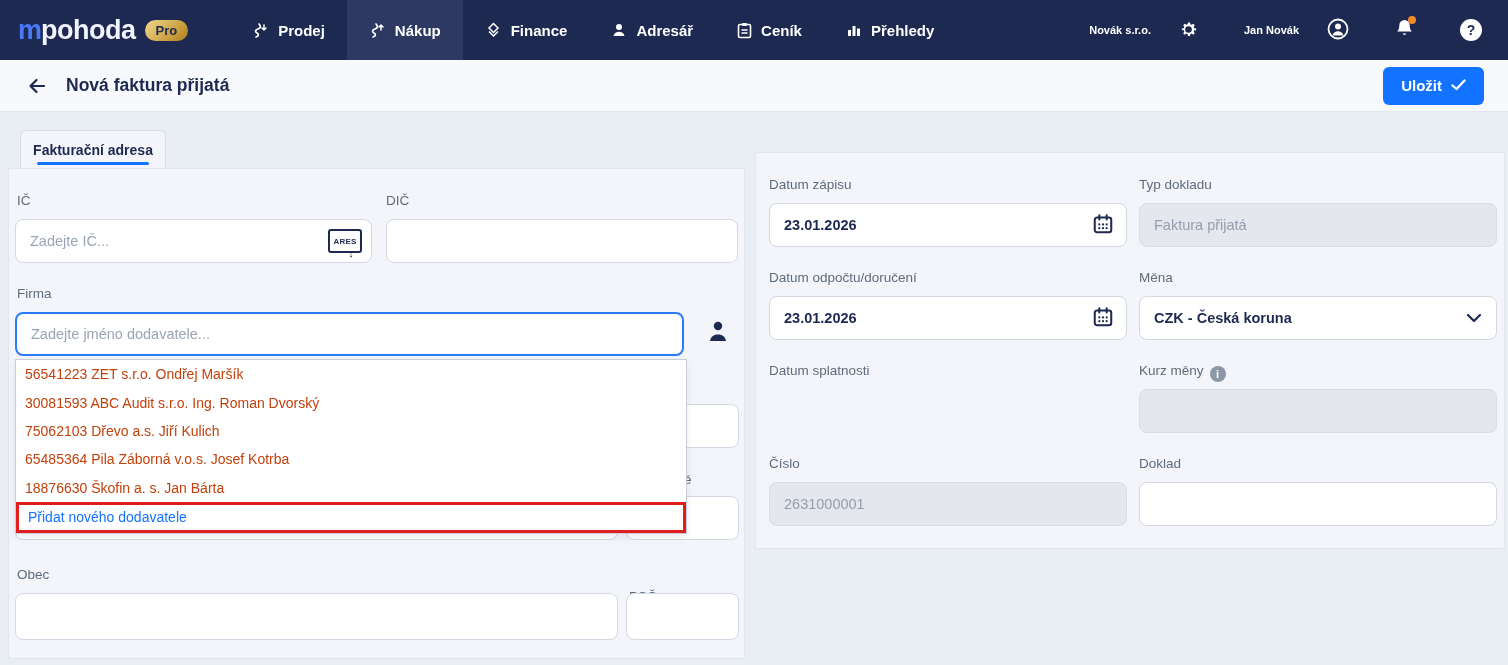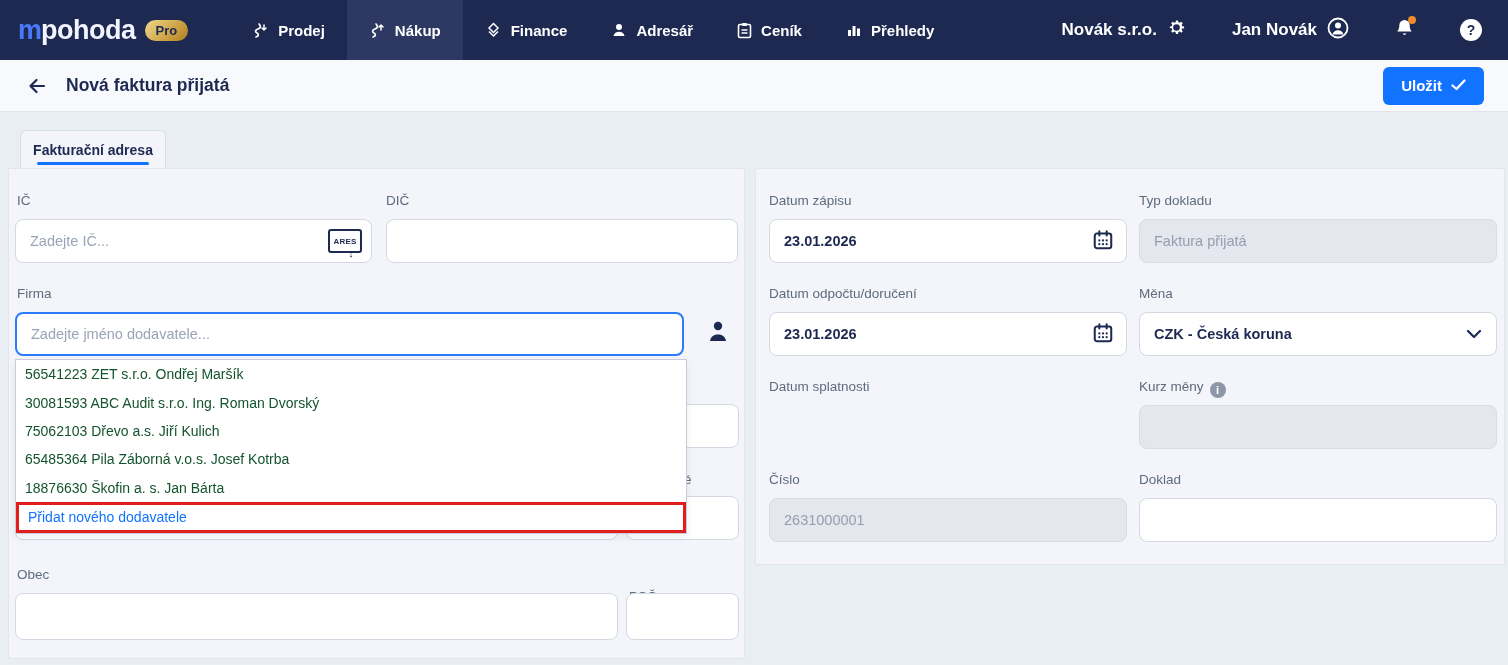--- a/index.html
+++ b/index.html
@@ -11,59 +11,59 @@
   .navbar { position:absolute; left:0; top:0; width:1508px; height:60px; background:#1d2951; display:flex; align-items:center; color:#fff; }
   .logo { display:flex; align-items:center; padding:0 14px 0 18px; cursor:pointer; }
   .logo-m { color:#4a79f7; font-size:27px; font-weight:700; letter-spacing:-1px; }
   .logo-rest { color:#f2f4ff; font-size:27px; font-weight:700; letter-spacing:-0.5px; }
   .pro-badge { margin-left:9px; background:linear-gradient(135deg,#efd98c,#c79a3a 70%,#a87e22); color:#1d2951; font-size:13px; font-weight:700; padding:3px 11px; border-radius:12px; }
   .nav-menu { display:flex; height:60px; margin-left:28px; }
   .nav-item { display:flex; align-items:center; gap:9px; padding:0 22px; height:60px; font-size:15px; font-weight:700; color:#fff; cursor:pointer; }
   .nav-item.active { background:#2d3963; }
   .nav-item svg { display:block; }
   .nav-right { margin-left:auto; display:flex; align-items:center; gap:14px; padding-right:26px; }
-  .nav-right .grp { display:flex; align-items:center; gap:10px; font-size:17px; font-weight:700; cursor:pointer; }
+  .nav-right .grp { display:flex; align-items:center; gap:28px; font-size:11px; font-weight:700; cursor:pointer; }
   .sep { width:18px; }
   .bell-wrap { position:relative; cursor:pointer; }
   .bell-dot { position:absolute; right:-2px; top:-2px; width:8px; height:8px; border-radius:50%; background:#f08c2e; }
   .help-circle { width:22px; height:22px; border-radius:50%; background:#fff; color:#1d2951; font-size:14px; font-weight:700; display:flex; align-items:center; justify-content:center; cursor:pointer; }
 
   
   .page-header { position:absolute; left:0; top:60px; width:1508px; height:52px; background:#f8f9fc; border-bottom:1px solid #e2e5ee; display:flex; align-items:center; padding:0 24px; }
   .back-btn { width:26px; height:26px; display:flex; align-items:center; justify-content:center; cursor:pointer; margin-right:16px; }
   .page-title { font-size:17.5px; font-weight:700; color:#1d2951; }
   .save-btn { margin-left:auto; background:#1173ff; color:#fff; border:none; border-radius:6px; height:38px; padding:0 18px; font-size:15px; font-weight:700; display:flex; align-items:center; gap:9px; cursor:pointer; font-family:inherit; }
 
   
   .content { position:absolute; left:0; top:112px; width:1508px; height:553px; background:#e9edf4; }
 
   .tab { position:absolute; left:20px; top:18px; width:146px; height:39px; background:#f3f5fa; border:1px solid #d9dde8; border-bottom:none; border-radius:6px 6px 0 0; display:flex; align-items:center; justify-content:center; cursor:pointer; }
   .tab-label { font-size:14px; font-weight:700; color:#1d2951; }
   .tab-underline { position:absolute; left:16px; right:16px; bottom:4px; height:3px; background:#1173ff; border-radius:2px; }
 
   .panel { position:absolute; background:#f3f5fa; border:1px solid #e2e5ee; border-radius:2px; }
   .panel-left  { left:8px;  top:56px; width:737px; height:491px; }
-  .panel-right { left:755px; top:56px; width:750px; height:397px; }
+  .panel-right { left:755px; top:40px; width:750px; height:397px; }
 
   .fld-label { position:absolute; font-size:13.5px; color:#5f6b7d; }
   .inp { position:absolute; background:#fff; border:1px solid #d3d8e3; border-radius:8px; height:44px; font-family:inherit; font-size:14.5px; color:#1d2951; padding:12px 14px; outline:none; }
   .inp::placeholder { color:#9aa4b5; }
   .inp.bold { font-weight:700; }
   .inp.disabled { background:#e4e7ee; border-color:#d9dce5; color:#939eae; }
   .inp.focused { border:2px solid #2b7bff; }
 
   .select-box { position:absolute; background:#fff; border:1px solid #d3d8e3; border-radius:8px; height:44px; display:flex; align-items:center; padding:0 14px; cursor:pointer; }
   .select-text { font-size:14.5px; font-weight:700; color:#1d2951; }
   .select-box svg { margin-left:auto; }
 
   .info-icon { display:inline-flex; width:16px; height:16px; border-radius:50%; background:#8d97a7; color:#fff; font-size:11px; font-weight:700; align-items:center; justify-content:center; vertical-align:-3px; margin-left:6px; cursor:pointer; }
 
   
   .dropdown { position:absolute; left:6px; top:190px; width:672px; background:#fff; border:1px solid #c8cdd9; box-shadow:0 3px 8px rgba(20,30,60,.08); z-index:5; }
-  .dd-item { height:28.4px; display:flex; align-items:center; padding:0 9px; font-size:14px; color:#14532d; cursor:pointer; }
+  .dd-item { height:28.4px; display:flex; align-items:center; padding:0 9px; font-size:14px; color:#c2410c; cursor:pointer; }
   .dd-add { height:31px; display:flex; align-items:center; padding:8px 9px; font-size:14px; color:#1173ff; border:3px solid #e11d1d; cursor:pointer; }
 
   .partial-label { position:absolute; font-size:13.5px; color:#5f6b7d; }
 
   .cal-icon { position:absolute; right:13px; top:10px; cursor:pointer; }
 
   .ares-box { position:absolute; right:10px; top:10px; width:34px; height:24px; border:2.5px solid #1d2951; border-radius:3px; color:#1d2951; font-size:8px; font-weight:700; display:flex; align-items:center; justify-content:center; letter-spacing:.2px; cursor:pointer; }
   .ares-arrow { position:absolute; right:6px; bottom:-8px; font-size:11px; font-weight:700; color:#1d2951; }
 
   .person-pick { position:absolute; left:697px; top:150px; cursor:pointer; }

